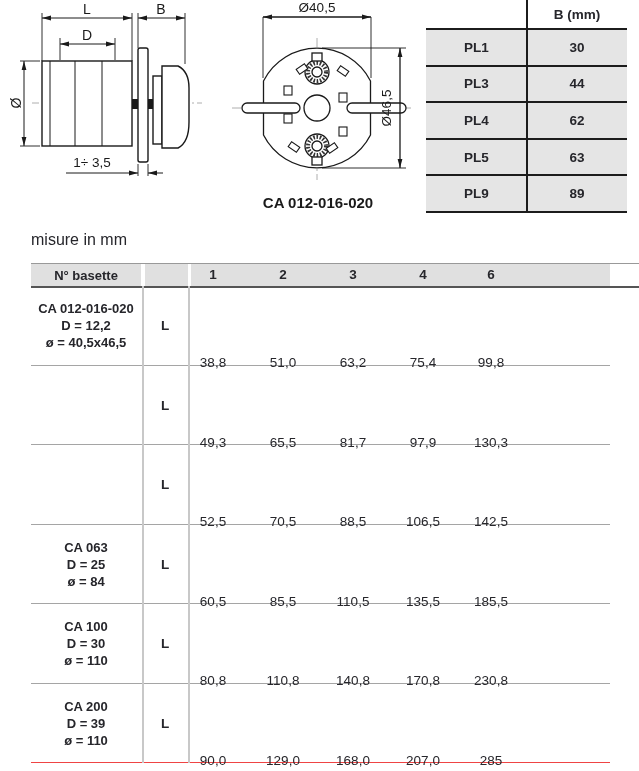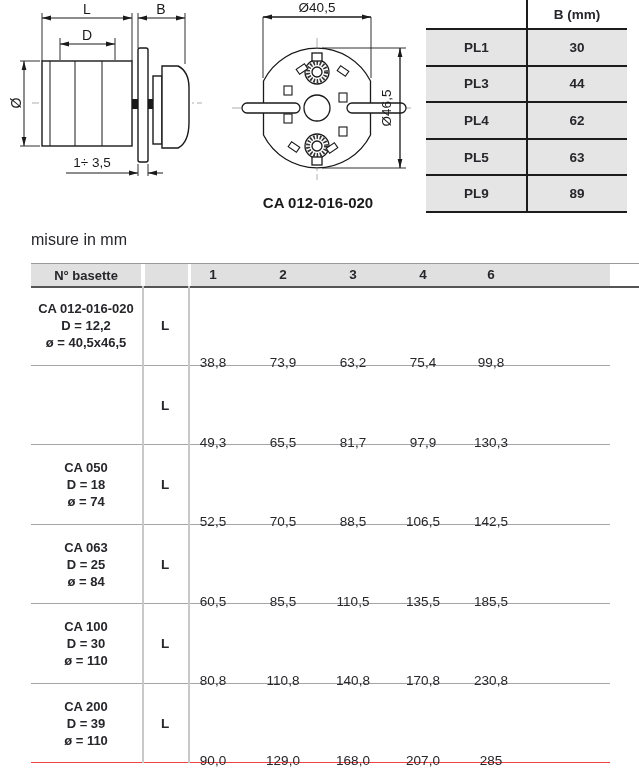--- a/index.html
+++ b/index.html
@@ -214,39 +214,34 @@
 
     <div class="mt-body">
       <div class="mt-row">
         <div class="cell-name">
           <div>CA 012-016-020</div>
           <div>D = 12,2</div>
           <div>ø = 40,5x46,5</div>
         </div>
         <span class="cell-l">L</span>
         <span class="val v0">38,8</span>
-        <span class="val v1">73,9</span>
+        <span class="val v1">51,0</span>
         <span class="val v2">63,2</span>
         <span class="val v3">75,4</span>
         <span class="val v4">99,8</span>
       </div>
       <div class="mt-row">
         <span class="cell-l">L</span>
         <span class="val v0">49,3</span>
         <span class="val v1">65,5</span>
         <span class="val v2">81,7</span>
         <span class="val v3">97,9</span>
         <span class="val v4">130,3</span>
       </div>
       <div class="mt-row">
-        <div class="cell-name">
-          <div>CA 050</div>
-          <div>D = 18</div>
-          <div>ø = 74</div>
-        </div>
         <span class="cell-l">L</span>
         <span class="val v0">52,5</span>
         <span class="val v1">70,5</span>
         <span class="val v2">88,5</span>
         <span class="val v3">106,5</span>
         <span class="val v4">142,5</span>
       </div>
       <div class="mt-row">
         <div class="cell-name">
           <div>CA 063</div>

